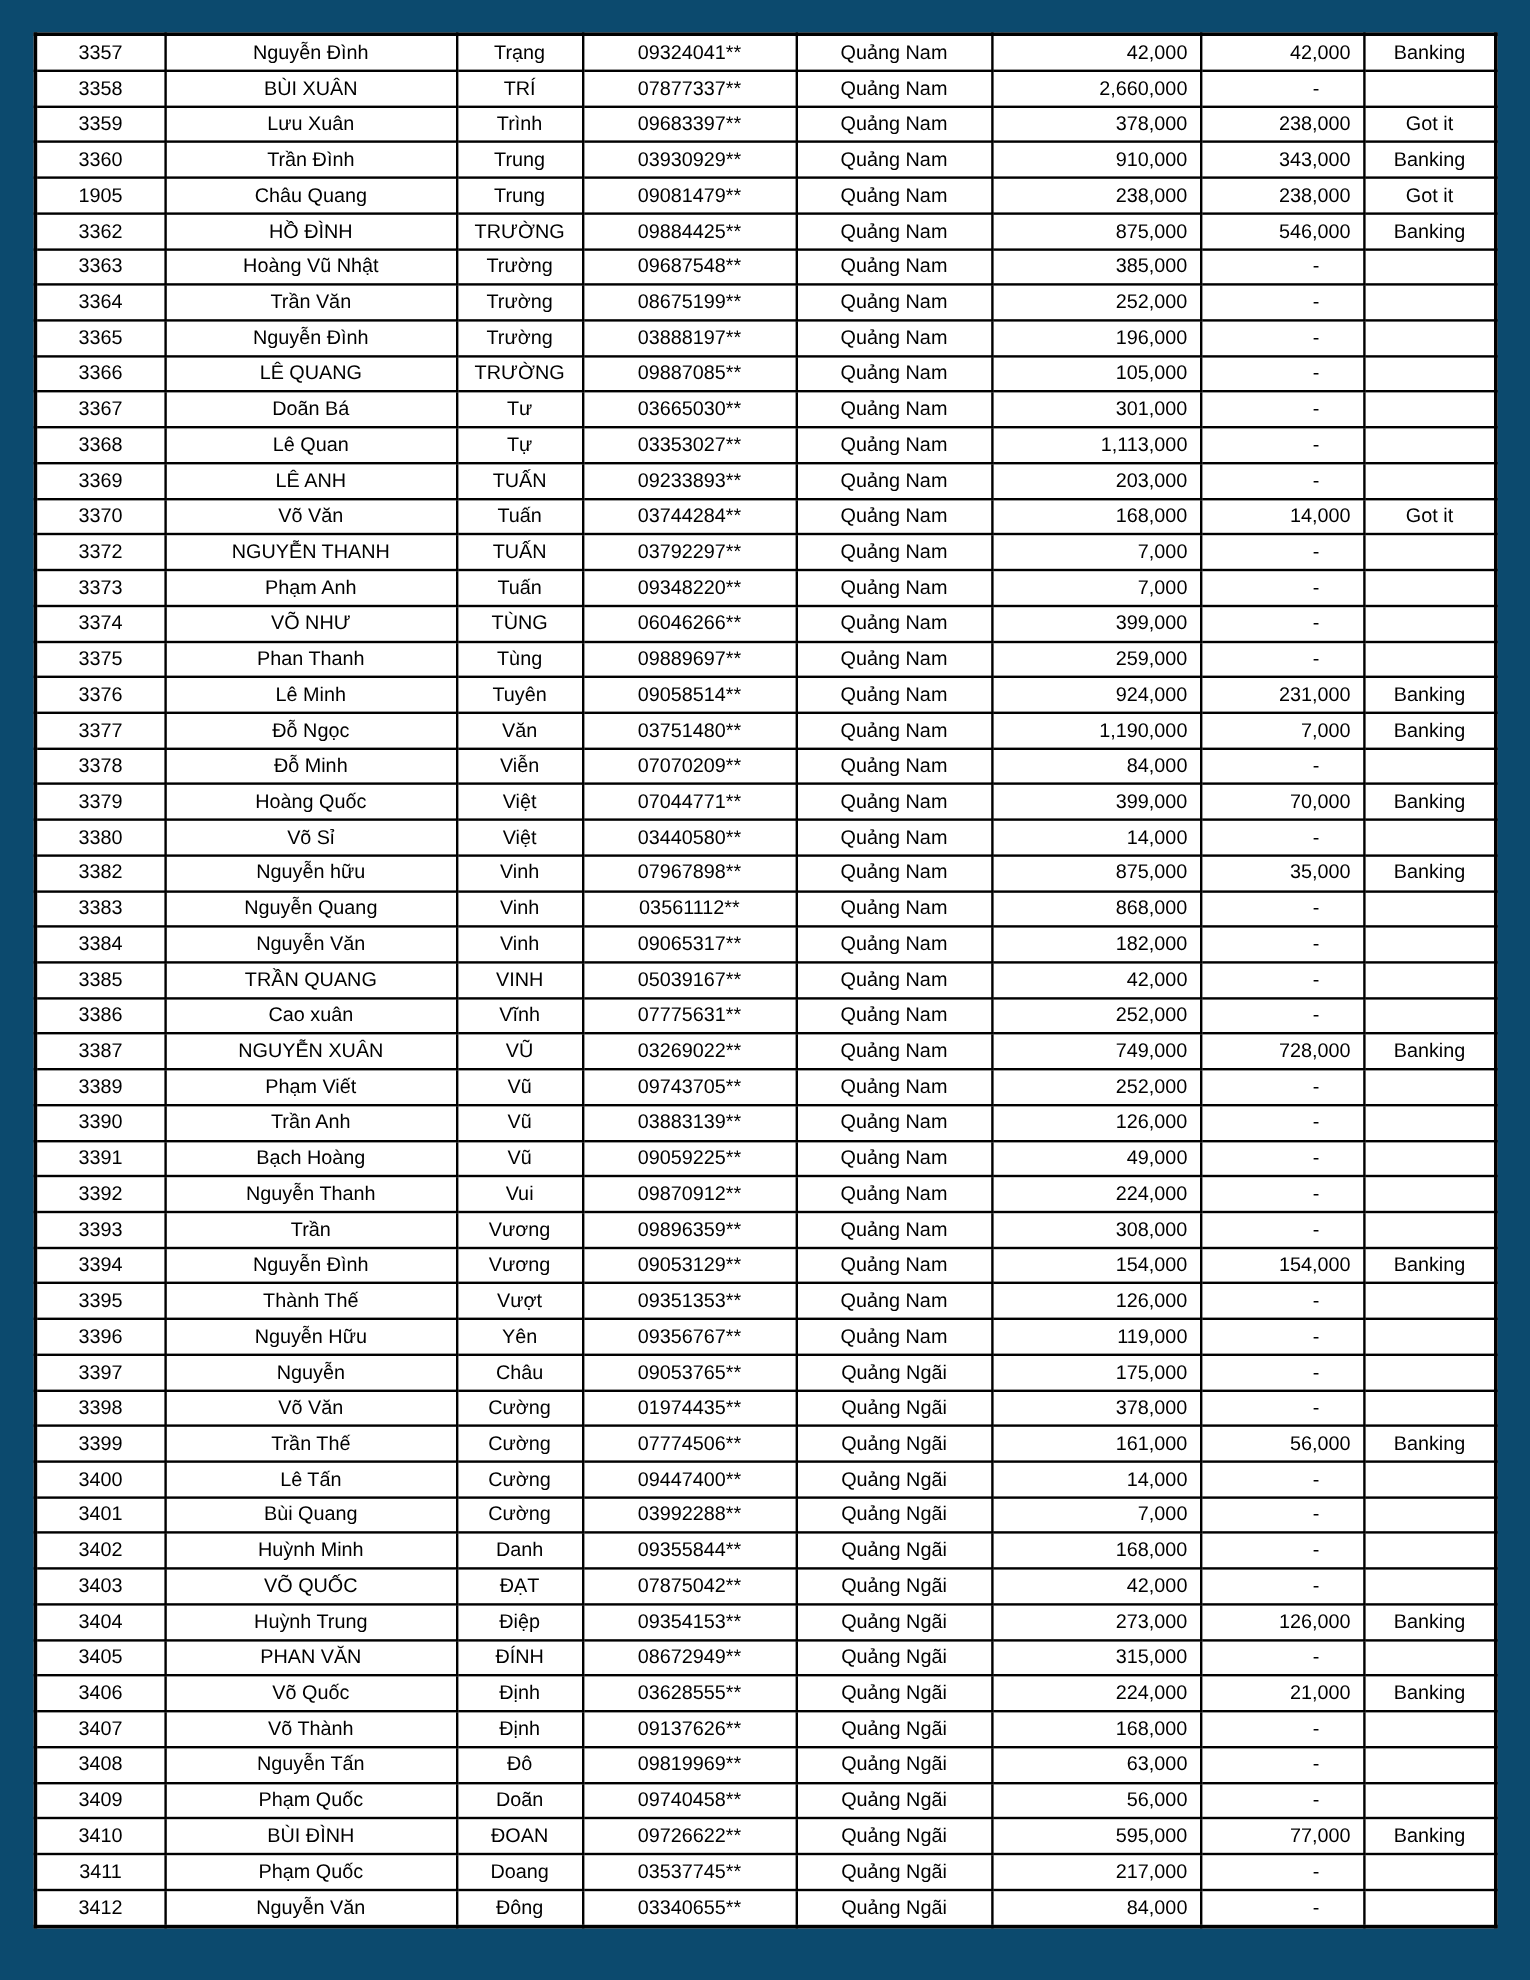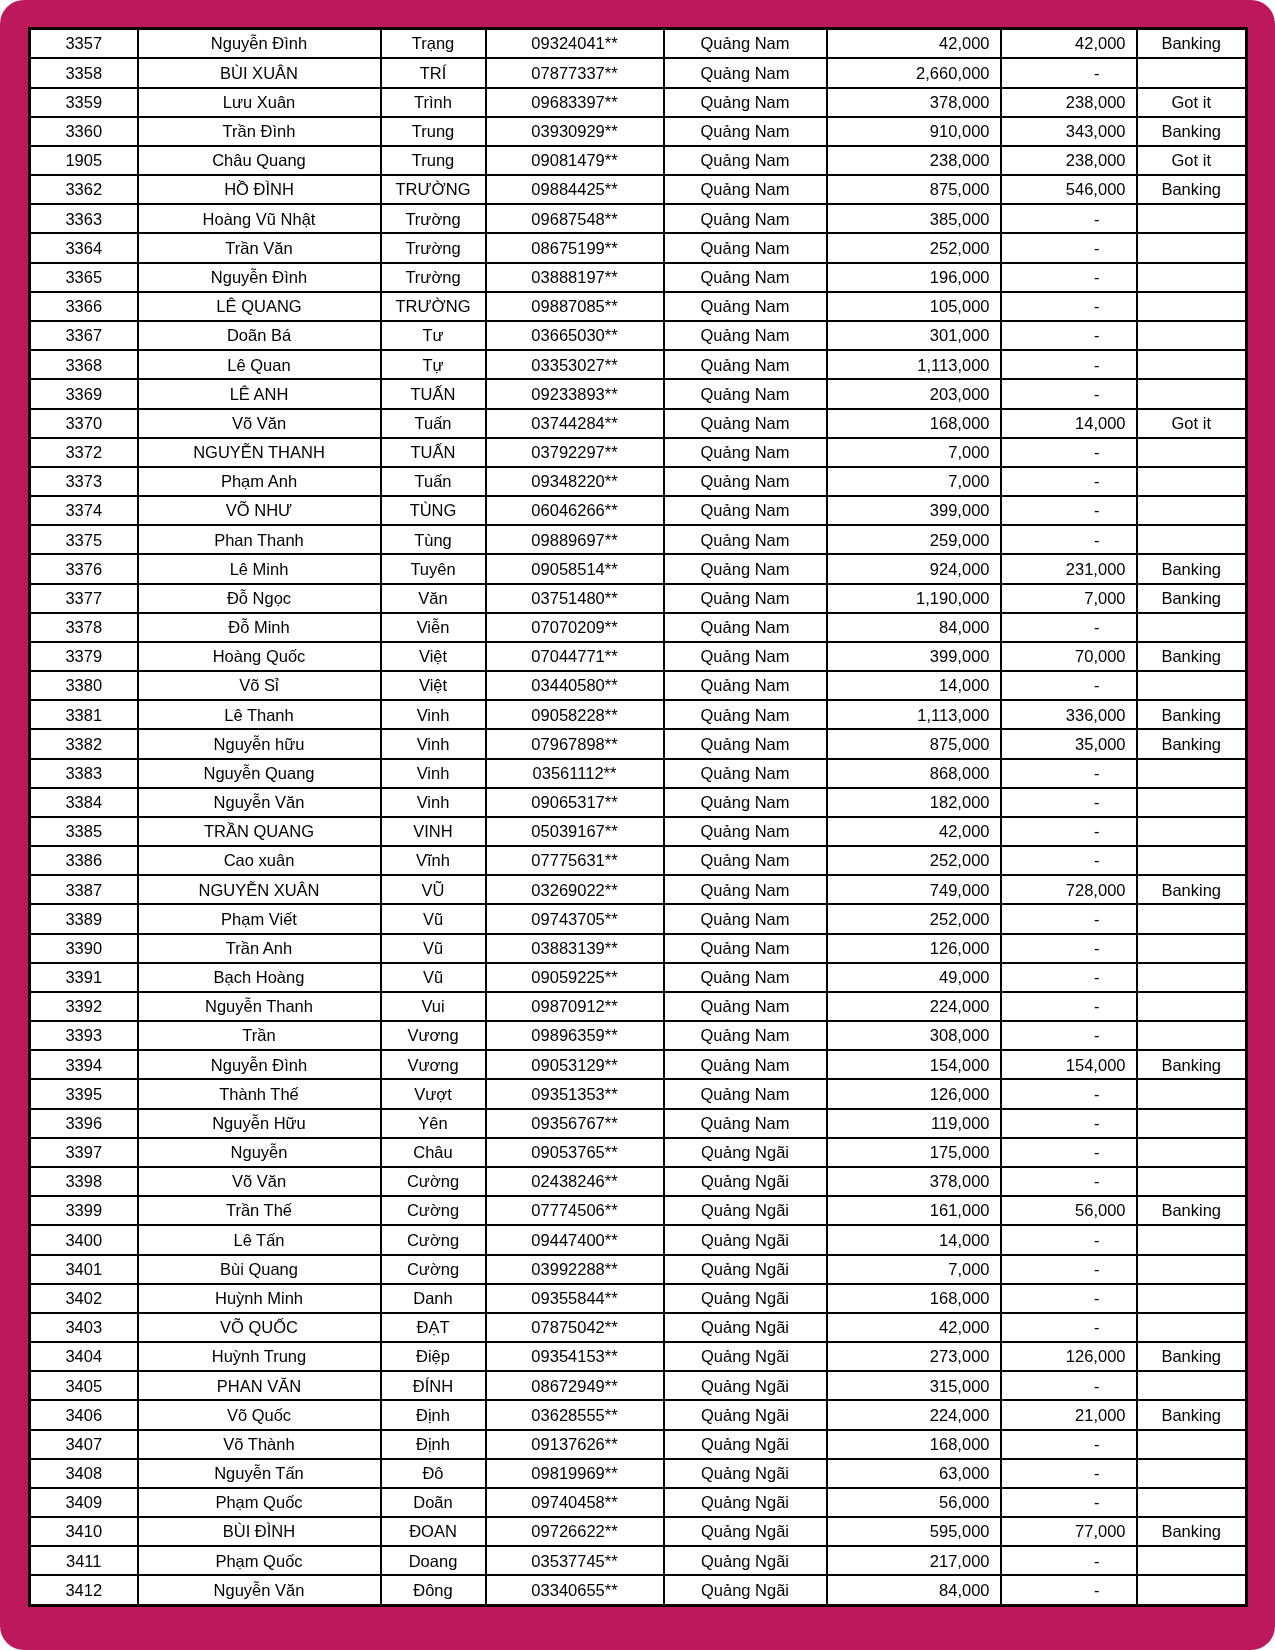--- a/index.html
+++ b/index.html
@@ -10,23 +10,22 @@
   body {
     width: 1275px;
     height: 1650px;
     font-family: "Liberation Sans", sans-serif;
     color: #000000;
   }
   .page {
     position: relative;
     width: 1275px;
     height: 1650px;
-    background: #be185d;
+    background: #0c4a6e;
     overflow: hidden;
-    border-radius: 24px;
   }
   table.roster {
     position: absolute;
     left: 28px;
     top: 27px;
     width: 1217px;
     height: 1580px;
     border-collapse: collapse;
     table-layout: fixed;
     background: #ffffff;
@@ -297,30 +296,20 @@
           <td class="c0">3380</td>
           <td class="c1">Võ Sỉ</td>
           <td class="c2">Việt</td>
           <td class="c3">03440580**</td>
           <td class="c4">Quảng Nam</td>
           <td class="c5">14,000</td>
           <td class="c6 dash">-</td>
           <td class="c7"></td>
         </tr>
         <tr>
-          <td class="c0">3381</td>
-          <td class="c1">Lê Thanh</td>
-          <td class="c2">Vinh</td>
-          <td class="c3">09058228**</td>
-          <td class="c4">Quảng Nam</td>
-          <td class="c5">1,113,000</td>
-          <td class="c6">336,000</td>
-          <td class="c7">Banking</td>
-        </tr>
-        <tr>
           <td class="c0">3382</td>
           <td class="c1">Nguyễn hữu</td>
           <td class="c2">Vinh</td>
           <td class="c3">07967898**</td>
           <td class="c4">Quảng Nam</td>
           <td class="c5">875,000</td>
           <td class="c6">35,000</td>
           <td class="c7">Banking</td>
         </tr>
         <tr>
@@ -460,21 +449,21 @@
           <td class="c3">09053765**</td>
           <td class="c4">Quảng Ngãi</td>
           <td class="c5">175,000</td>
           <td class="c6 dash">-</td>
           <td class="c7"></td>
         </tr>
         <tr>
           <td class="c0">3398</td>
           <td class="c1">Võ Văn</td>
           <td class="c2">Cường</td>
-          <td class="c3">02438246**</td>
+          <td class="c3">01974435**</td>
           <td class="c4">Quảng Ngãi</td>
           <td class="c5">378,000</td>
           <td class="c6 dash">-</td>
           <td class="c7"></td>
         </tr>
         <tr>
           <td class="c0">3399</td>
           <td class="c1">Trần Thế</td>
           <td class="c2">Cường</td>
           <td class="c3">07774506**</td>

